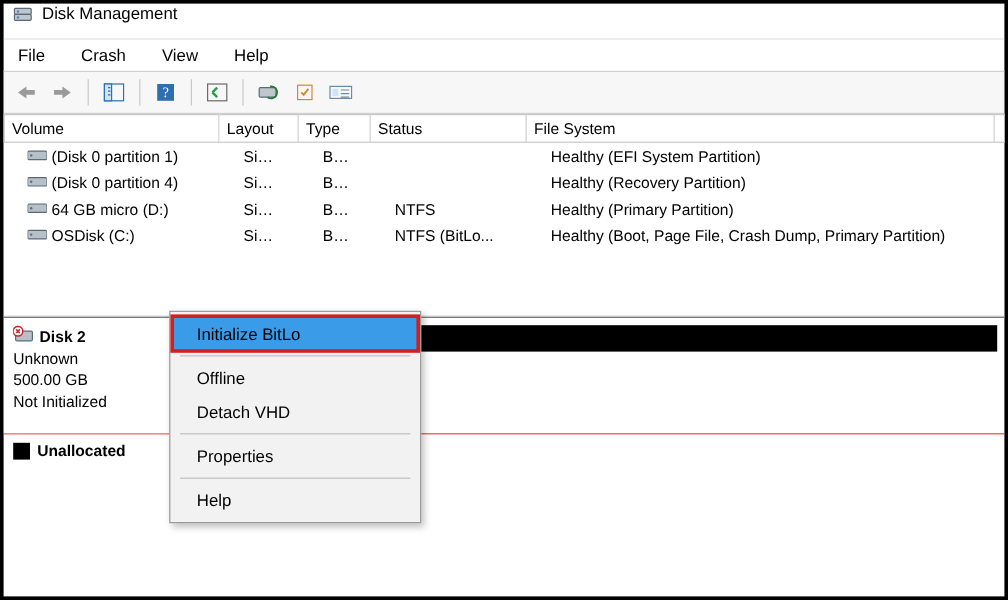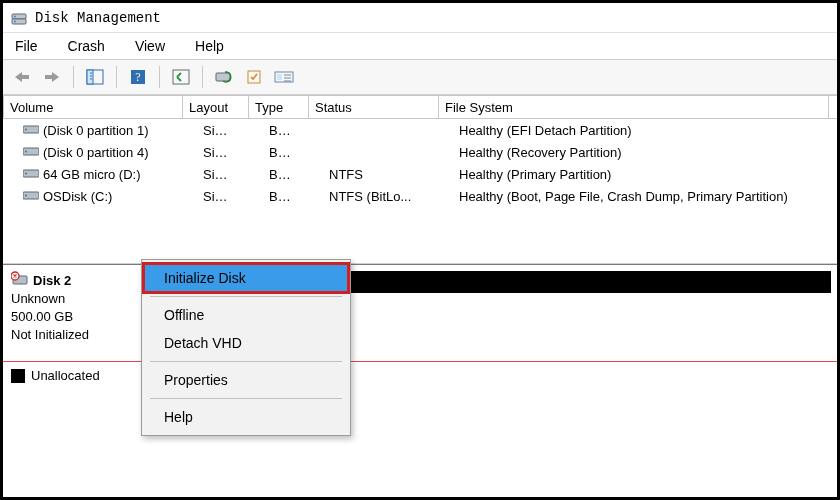--- a/index.html
+++ b/index.html
@@ -9,26 +9,24 @@
     background: #fff;
     color: #000;
     width: 840px;
     height: 500px;
     overflow: hidden;
     border: 3px solid #000;
   }
   
   .titlebar {
     display: flex;
-    align-items: center;
     height: 30px;
     padding: 0 8px;
     gap: 8px;
     border-bottom: 1px solid #e0e0e0;
-    font-family: Liberation Mono, monospace;
   }
   .titlebar .app-icon svg { display: block; }
   .titlebar .title { font-size: 14px; }
   
   .menubar {
     display: flex;
     align-items: center;
     height: 26px;
     padding: 0 6px;
     gap: 18px;
@@ -121,20 +119,21 @@
   .alloc-bar {
     height: 22px;
     background: #000;
     width: 100%;
   }
   
   .legend {
     display: flex; align-items: center; gap: 6px;
     padding: 6px 8px;
     font-size: 13px;
+    font-weight: bold;
   }
   .legend-swatch {
     width: 14px; height: 14px; background: #000; display: inline-block;
   }
   
   .context-menu {
     position: absolute;
     background: #f2f2f2;
     border: 1px solid #9a9a9a;
     box-shadow: 2px 3px 6px rgba(0,0,0,0.25);
@@ -248,21 +247,21 @@
     <div class="vlist-row">
       <div class="cell"><span class="vol-icon">
             <svg width="16" height="12" viewBox="0 0 16 12">
               <rect x="0" y="3" width="16" height="7" rx="1" fill="#b8c0c7" stroke="#5a6a78"></rect>
               <circle cx="3" cy="6.5" r="1" fill="#50708a"></circle>
             </svg>
           </span><span>(Disk 0 partition 1)</span></div>
       <div class="cell">Simple</div>
       <div class="cell">Basic</div>
       <div class="cell"></div>
-      <div class="cell">Healthy (EFI Detach Partition)</div>
+      <div class="cell">Healthy (EFI System Partition)</div>
       <div class="cell"></div>
     </div>
     <div class="vlist-row">
       <div class="cell"><span class="vol-icon">
             <svg width="16" height="12" viewBox="0 0 16 12">
               <rect x="0" y="3" width="16" height="7" rx="1" fill="#b8c0c7" stroke="#5a6a78"></rect>
               <circle cx="3" cy="6.5" r="1" fill="#50708a"></circle>
             </svg>
           </span><span>(Disk 0 partition 4)</span></div>
       <div class="cell">Simple</div>
@@ -314,21 +313,21 @@
         <span>Disk 2</span>
       </div>
       <div class="disk-sub">Unknown</div>
       <div class="disk-sub">500.00 GB</div>
       <div class="disk-sub">Not Initialized</div>
     </div>
     <div class="disk-right">
       <div class="alloc-bar"></div>
 
       <div class="context-menu" style="left:-2px; top:-6px;">
-        <div class="cm-item highlight">Initialize Disk</div>
+        <div class="cm-item highlight">Initialize BitLo</div>
         <div class="cm-sep"></div>
         <div class="cm-item">Offline</div>
         <div class="cm-item">Detach VHD</div>
         <div class="cm-sep"></div>
         <div class="cm-item">Properties</div>
         <div class="cm-sep"></div>
         <div class="cm-item">Help</div>
       </div>
     </div>
   </div>

